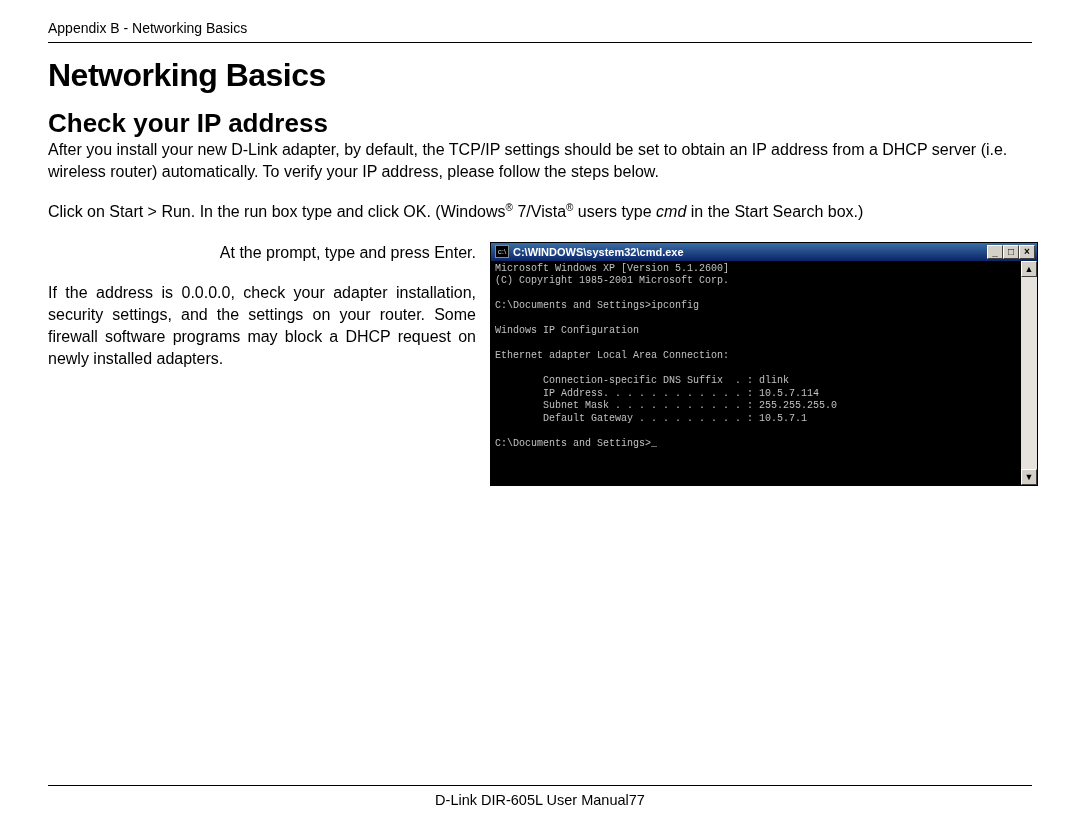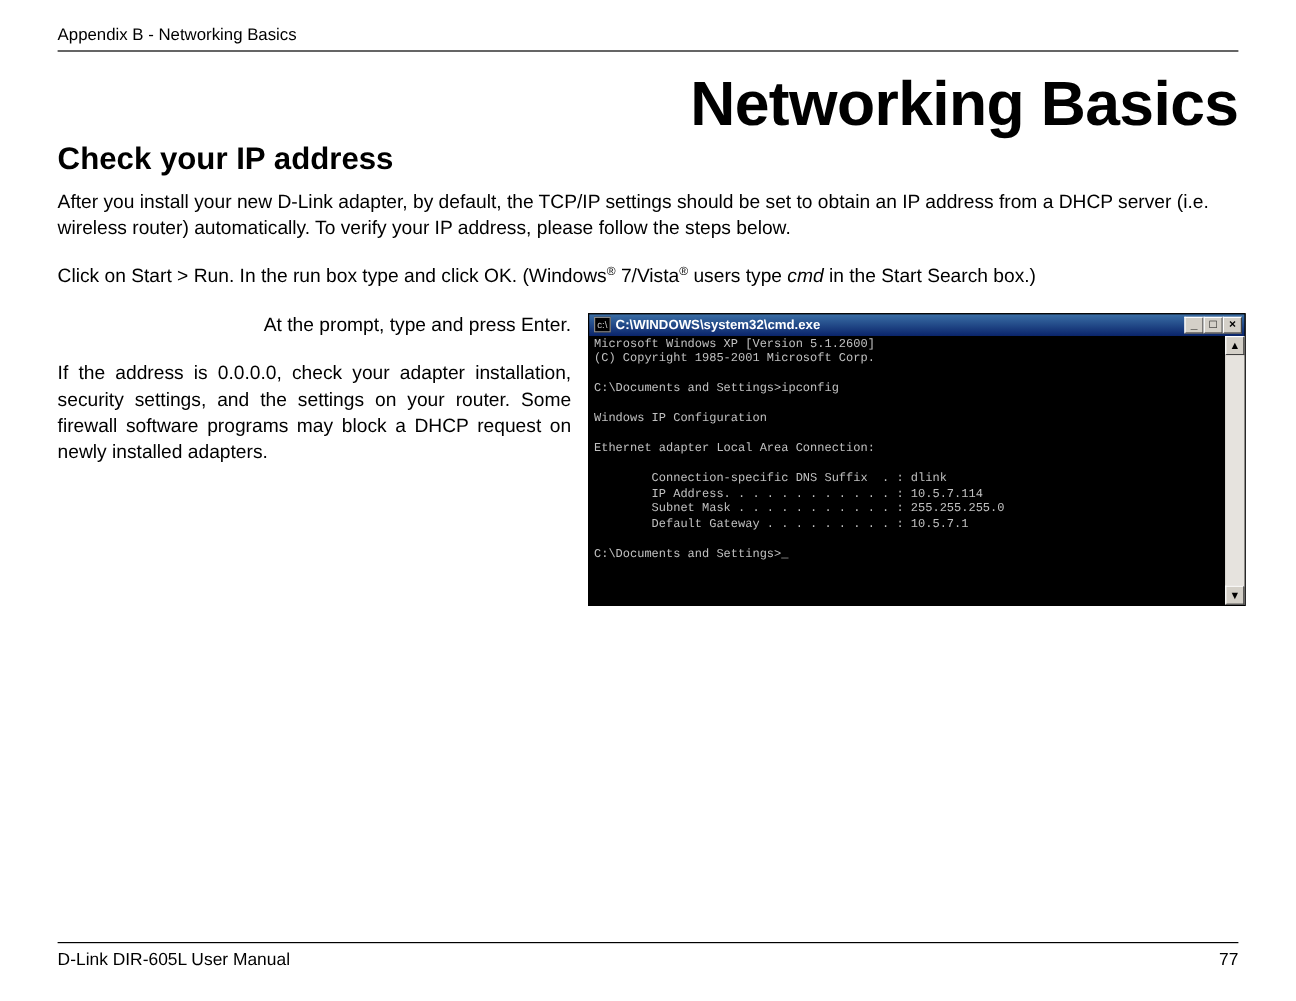--- a/index.html
+++ b/index.html
@@ -14,29 +14,30 @@
   .page {
     padding: 20px 48px 0 48px;
   }
   .header-line {
     font-size: 14px;
     padding-bottom: 6px;
     border-bottom: 1.5px solid #000;
     margin-bottom: 14px;
   }
   .title {
-    text-align: right;
-    font-size: 52px;
+    text-align: left;
+    font-size: 32px;
     font-weight: 700;
+    margin-bottom: 14px;
     letter-spacing: -0.5px;
   }
   .subtitle {
     font-size: 26px;
     font-weight: 700;
-    margin-bottom: 10px;
+    margin-bottom: 0;
   }
   .para {
     font-size: 16px;
     line-height: 1.38;
     margin-bottom: 18px;
   }
   .para .b { font-weight: 400; }
   .para .i { font-style: italic; }
   .para .sup { font-size: 10px; vertical-align: super; }
   .columns {
@@ -120,21 +121,21 @@
     font-size:9px; display:flex;align-items:center;justify-content:center;
   }
   .scrolltrack { flex:1; background:#e6e3de; }
   .footer {
     position: absolute;
     left: 48px; right: 48px;
     bottom: 26px;
     border-top: 1.5px solid #000;
     padding-top: 6px;
     display: flex;
-    justify-content: space-between;
+    justify-content: center;
     font-size: 14.5px;
   }
 </style>
 </head>
 <body>
 
 <div class="page">
   <div class="header-line">Appendix B - Networking Basics</div>
   <h1 class="title">Networking Basics</h1>
   <h2 class="subtitle">Check your IP address</h2>

